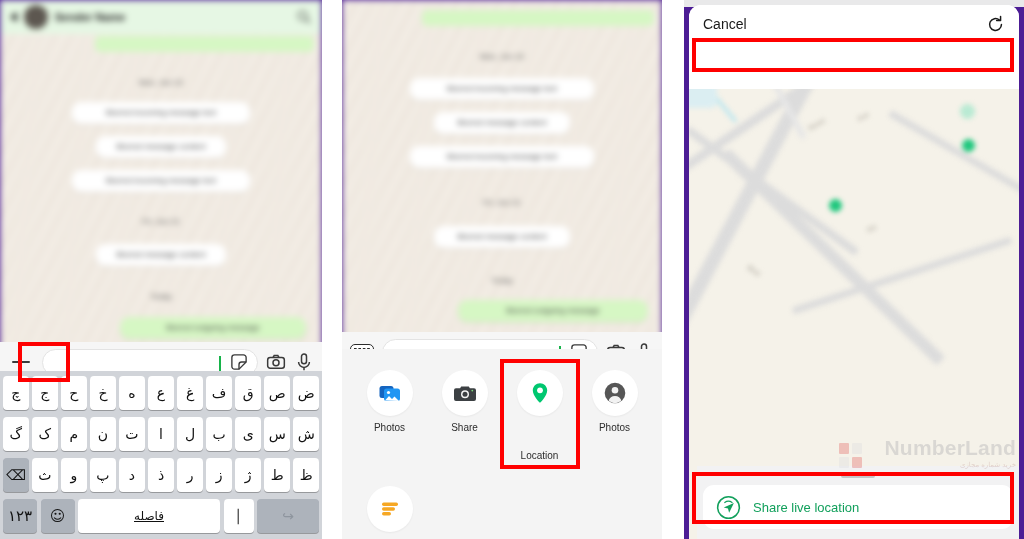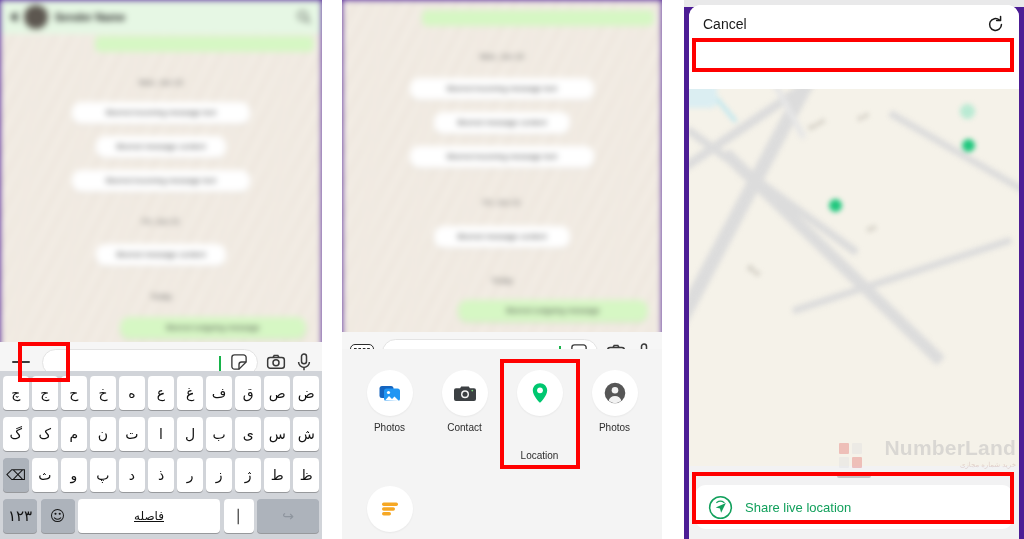--- a/index.html
+++ b/index.html
@@ -211,21 +211,21 @@
   }
   .mk { position: absolute; border-radius: 50%; background: #1fc77d; }
   .mk.soft { background: #b9ead3; }
   .lbl {
     position: absolute; font-size: 7px; color: #a9a49a;
     white-space: nowrap;
   }
 
   
   .share-wrap {
-    position: absolute; left: 0; right: 0; bottom: 0;
+    position: absolute; left: 8px; right: 0; bottom: 0;
     background: #f2f2f3; padding: 6px 6px 10px;
   }
   .grabber {
     width: 34px; height: 4px; border-radius: 2px; background: #c5c5c8;
     margin: 2px auto 7px;
   }
   .share-row {
     background: #ffffff; border-radius: 11px;
     height: 44px; display: flex; align-items: center;
     gap: 12px; padding: 0 13px;
@@ -434,21 +434,21 @@
 
         <div class="attach-item">
           <span class="attach-circle">
             <svg width="24" height="24" viewBox="0 0 24 24">
               <path d="M8.2 5.5h7.6l1.1 1.8H21a2 2 0 0 1 2 2V18a2 2 0 0 1-2 2H3a2 2 0 0 1-2-2V9.3a2 2 0 0 1 2-2h4.1z" fill="#3c4043"></path>
               <circle cx="12" cy="13.3" r="4" fill="#f5f5f5"></circle>
               <circle cx="12" cy="13.3" r="2.5" fill="#3c4043"></circle>
               <circle cx="19.3" cy="9.6" r=".9" fill="#7bd67b"></circle>
             </svg>
           </span>
-          <span class="attach-label">Contact</span>
+          <span class="attach-label">Share</span>
         </div>
 
         <div class="attach-item hl-box">
           <span class="attach-circle">
             <svg width="24" height="24" viewBox="0 0 24 24">
               <path d="M12 2.2c-4 0-7.2 3.2-7.2 7.2 0 5.4 7.2 12.4 7.2 12.4s7.2-7 7.2-12.4c0-4-3.2-7.2-7.2-7.2z" fill="#00c770"></path>
               <circle cx="12" cy="9.3" r="2.9" fill="#ffffff"></circle>
             </svg>
           </span>
           <span class="attach-label">Location</span>

